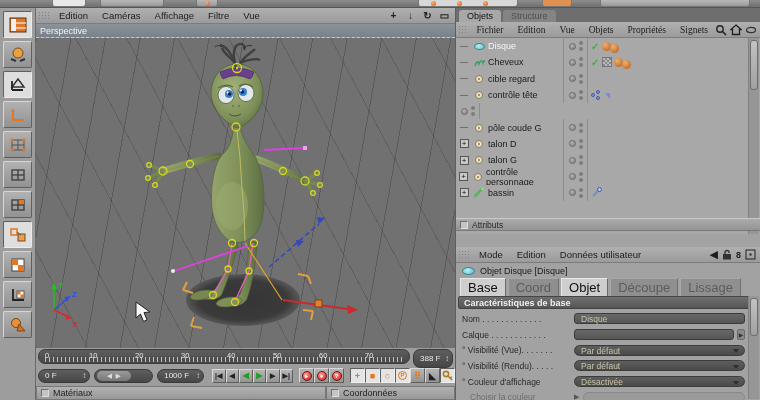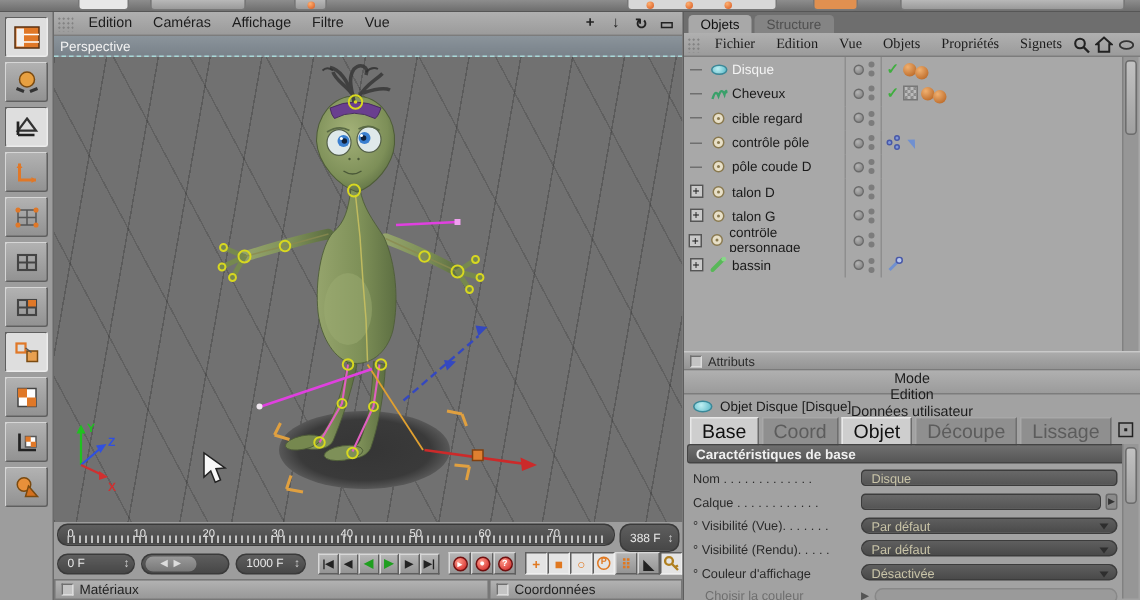--- a/index.html
+++ b/index.html
@@ -83,22 +83,22 @@
   .minidots i { width:4px; height:4px; border-radius:50%; background:#7c7c7c; }
   .gcheck { color:#3fae3f; font-size:10px; font-weight:bold; margin-right:1px; }
   .tag-sphere { width:9px; height:9px; border-radius:50%; background:radial-gradient(circle at 35% 30%, #f0b070, #b05a18); }
   .tag-checker { width:10px; height:10px; background-image:linear-gradient(45deg,#888 25%,transparent 25%,transparent 75%,#888 75%),linear-gradient(45deg,#888 25%,#bbb 25%,#bbb 75%,#888 75%); background-size:4px 4px; background-position:0 0,2px 2px; border:1px solid #777; }
   .tag-mol { width:10px; height:10px; position:relative; }
   .tag-mol i { position:absolute; width:4px; height:4px; border-radius:50%; background:#8098d8; border:1px solid #4858a8; }
   .tag-pin { width:0; height:0; border-left:4px solid #7090d0; border-top:3px solid transparent; border-bottom:5px solid transparent; transform:rotate(-40deg); }
   #om-scroll { position:absolute; right:1px; top:0; width:11px; height:196px; background:#969696; border-left:1px solid #818181; }
   .sthumb { position:absolute; left:1px; width:8px; background:linear-gradient(#c2c2c2,#a0a0a0); border:1px solid #6d6d6d; border-radius:3px; }
 
-  #attr-title { left:0; top:226px; width:100%; height:13px; background:linear-gradient(#ababab,#949494); border-top:1px solid #c9c9c9; border-bottom:1px solid #7a7a7a; display:flex; align-items:center; gap:4px; font-size:8.5px; color:#2a2a2a; padding-left:4px; }
-  #am-menubar { left:0; top:239px; width:100%; height:16px; background:linear-gradient(#b0b0b0,#9b9b9b); border-bottom:1px solid #7c7c7c; display:flex; align-items:center; font-size:9.5px; color:#1c1c1c;flex-direction:column; }
+  #attr-title { left:0; top:210px; width:100%; height:13px; background:linear-gradient(#ababab,#949494); border-top:1px solid #c9c9c9; border-bottom:1px solid #7a7a7a; display:flex; align-items:center; gap:4px; font-size:8.5px; color:#2a2a2a; padding-left:4px; }
+  #am-menubar { left:0; top:239px; width:100%; height:16px; background:linear-gradient(#b0b0b0,#9b9b9b); border-bottom:1px solid #7c7c7c; display:flex; align-items:center; font-size:9.5px; color:#1c1c1c; }
   #am-menu-icons { margin-left:auto; display:flex; align-items:center; gap:4px; padding-right:4px; font-size:9px; }
   #am-objtitle { left:0; top:255px; width:100%; height:16px; display:flex; align-items:center; gap:5px; padding-left:6px; font-size:9px; color:#1a1a1a; }
   .disc-ic { width:13px; height:8px; border-radius:50%; background:radial-gradient(circle at 40% 35%, #bfeff2, #59b8c8); border:1px solid #3a8898; }
   #am-tabs { left:0; top:271px; width:100%; height:16px; display:flex; gap:2px; padding-left:4px; align-items:center; }
   .atab { font-size:13px; padding:1px 7px; border:1px solid; }
   .atab.on { background:#cecece; color:#111; border-color:#e8e8e8 #6a6a6a #6a6a6a #e8e8e8; }
   .atab.off { background:#8f8f8f; color:#5c5c5c; border-color:#a8a8a8 #6f6f6f #6f6f6f #a8a8a8; }
   #am-section { left:0; top:288px; width:292px; height:13px; background:linear-gradient(#6f6f6f,#565656); border:1px solid #444; border-radius:2px; margin-left:2px; color:#f0f0f0; font-size:9px; font-weight:bold; line-height:12px; padding-left:5px; }
   #am-fields { left:0; top:303px; width:292px; }
   .frow { display:flex; align-items:center; height:15.7px; padding-left:6px; }
@@ -558,64 +558,74 @@
       <div class="namecol">
           <span class="tree">
             <span class="stub"></span>
           </span>
         <span class="objic">
             <svg class="msvg" width="10" height="10">
               <circle cx="5" cy="5" r="3.5" fill="#e8e0c8" stroke="#8a7a50"></circle>
               <circle cx="5" cy="5" r="1" fill="#8a7a50"></circle>
             </svg>
           </span>
-        <span class="objname">contrôle pôle</span>
+        <span class="objname">contrôle tête</span>
         </div>
       <div class="dotcol">
           <span class="vdot"></span>
           <span class="minidots">
             <i></i>
             <i></i>
           </span>
         </div>
       <div class="tagcol">
           <span class="tag-mol">
             <i style="left:0;top:3px"></i>
             <i style="left:5px;top:0"></i>
             <i style="left:5px;top:6px"></i>
           </span>
         <span class="tag-pin" style="margin-left:4px;"></span>
         </div>
     </div>
 
 
     <div class="om-row">
+      <div class="dotcol">
+          <span class="vdot"></span>
+          <span class="minidots">
+            <i></i>
+            <i></i>
+          </span>
+        </div>
+      <div class="tagcol"></div>
+    </div>
+
+
+    <div class="om-row">
       <div class="namecol">
           <span class="tree">
             <span class="stub"></span>
           </span>
         <span class="objic">
             <svg class="msvg" width="10" height="10">
               <circle cx="5" cy="5" r="3.5" fill="#e8e0c8" stroke="#8a7a50"></circle>
               <circle cx="5" cy="5" r="1" fill="#8a7a50"></circle>
             </svg>
           </span>
-        <span class="objname">pôle coude D</span>
+        <span class="objname">pôle coude G</span>
         </div>
       <div class="dotcol">
           <span class="vdot"></span>
           <span class="minidots">
             <i></i>
             <i></i>
           </span>
         </div>
       <div class="tagcol"></div>
     </div>
-
-
 
     <div class="om-row">
       <div class="namecol">
           <span class="tree">
             <span class="expand">+</span>
           </span>
         <span class="objic">
             <svg class="msvg" width="10" height="10">
               <circle cx="5" cy="5" r="3.5" fill="#e8e0c8" stroke="#8a7a50"></circle>
               <circle cx="5" cy="5" r="1" fill="#8a7a50"></circle>

